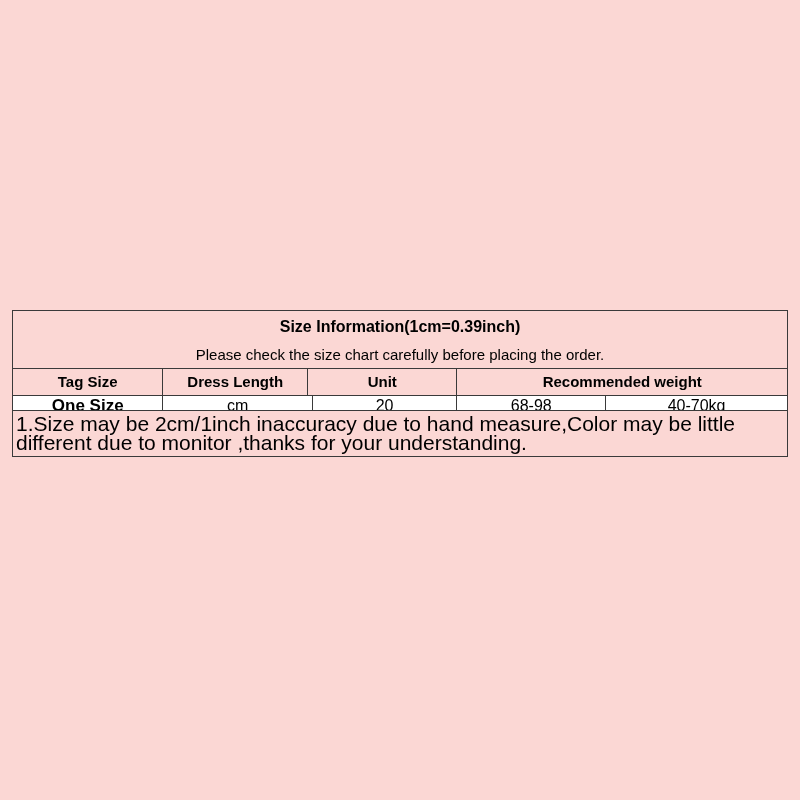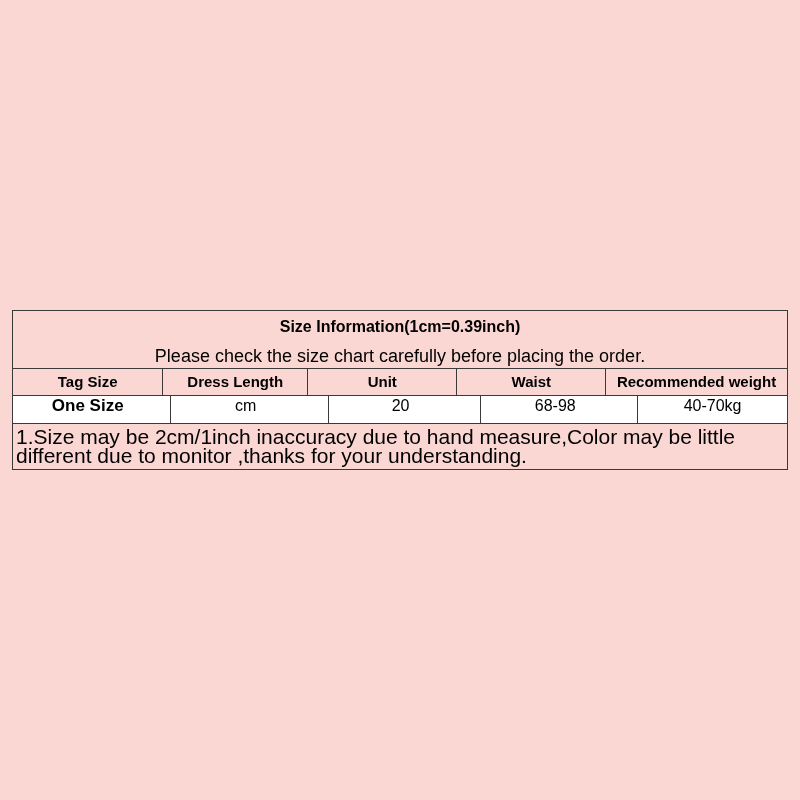--- a/index.html
+++ b/index.html
@@ -27,38 +27,37 @@
     height: 57px;
     text-align: center;
   }
   .chart-title {
     padding-top: 7px;
     font-size: 16px;
     font-weight: bold;
   }
   .chart-subtitle {
     padding-top: 10px;
-    font-size: 18px;
+    font-size: 15px;
   }
   .tbl-row { display: flex; width: 100%; }
   .header-row {
     border-top: 1px solid var(--border);
     border-bottom: 1px solid var(--border);
     height: 28px;
   }
   .header-row .cell {
     line-height: 26px;
     font-size: 15px;
     font-weight: bold;
   }
   .data-row {
     background: var(--row_bg);
     border-bottom: 1px solid var(--border);
-    height: 28px;
-    gap: 8px;
+    height: 15px;
   }
   .data-row .cell {
     line-height: 19px;
     font-size: 16px;
   }
   .data-row .cell.c0 {
     font-weight: bold;
     font-size: 17px;
   }
   .cell {
@@ -86,21 +85,20 @@
 
   <div class="title-section">
     <div class="chart-title">Size Information(1cm=0.39inch)</div>
     <div class="chart-subtitle">Please check the size chart carefully before placing the order.</div>
   </div>
 
   <div class="tbl-row header-row">
     <div class="cell c0">Tag Size</div>
     <div class="cell c2">Dress Length</div>
     <div class="cell c1">Unit</div>
-    <div class="cell c3">Waist</div>
     <div class="cell c4">Recommended weight</div>
   </div>
 
   <div class="tbl-row data-row">
     <div class="cell c0">One Size</div>
     <div class="cell c1">cm</div>
     <div class="cell c2">20</div>
     <div class="cell c3">68-98</div>
     <div class="cell c4">40-70kg</div>
   </div>

